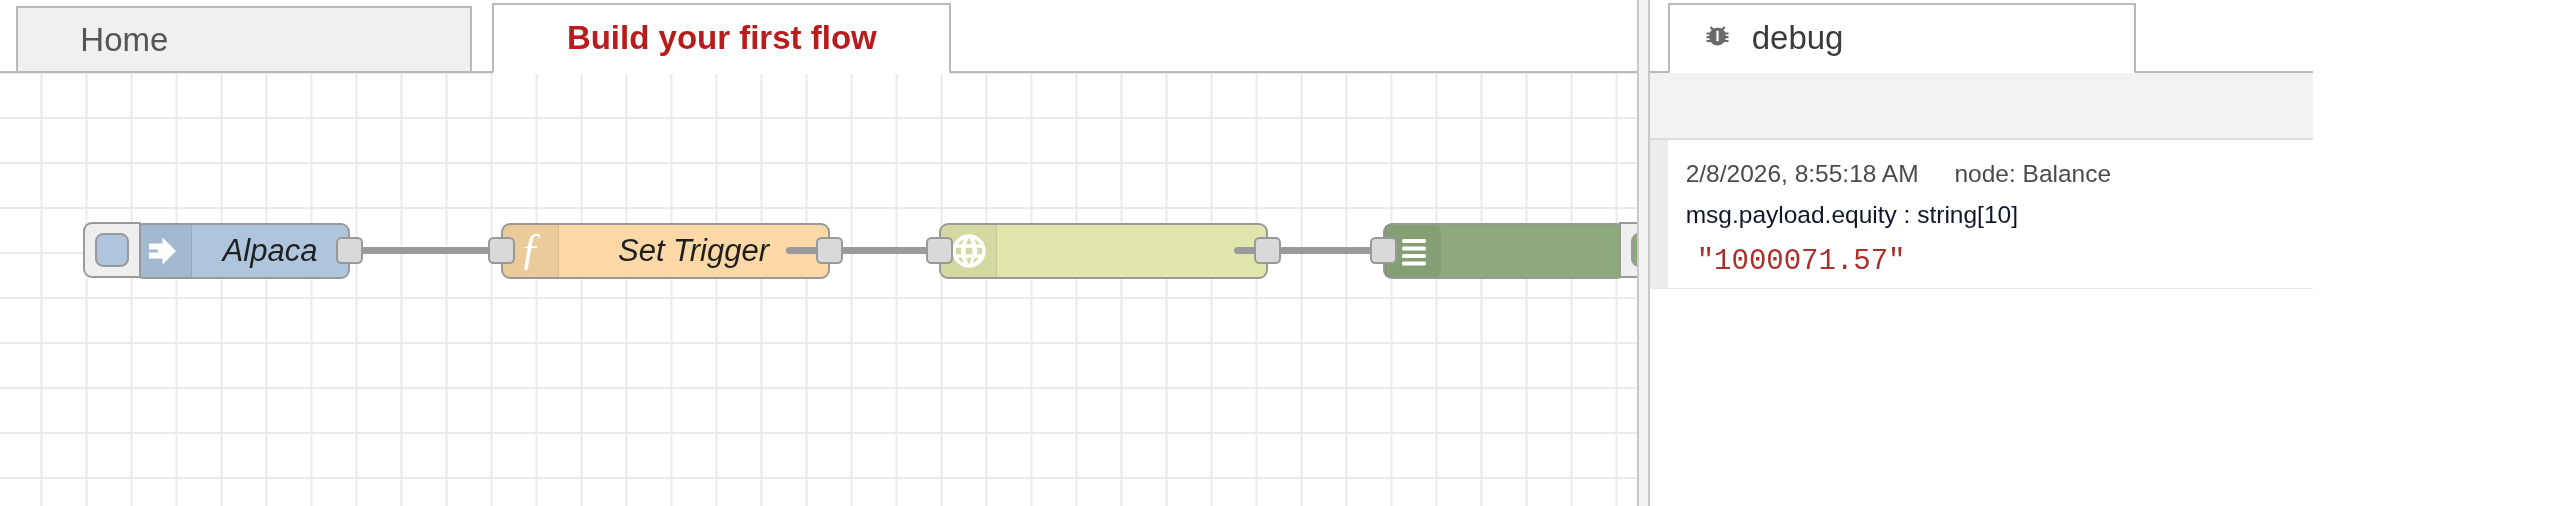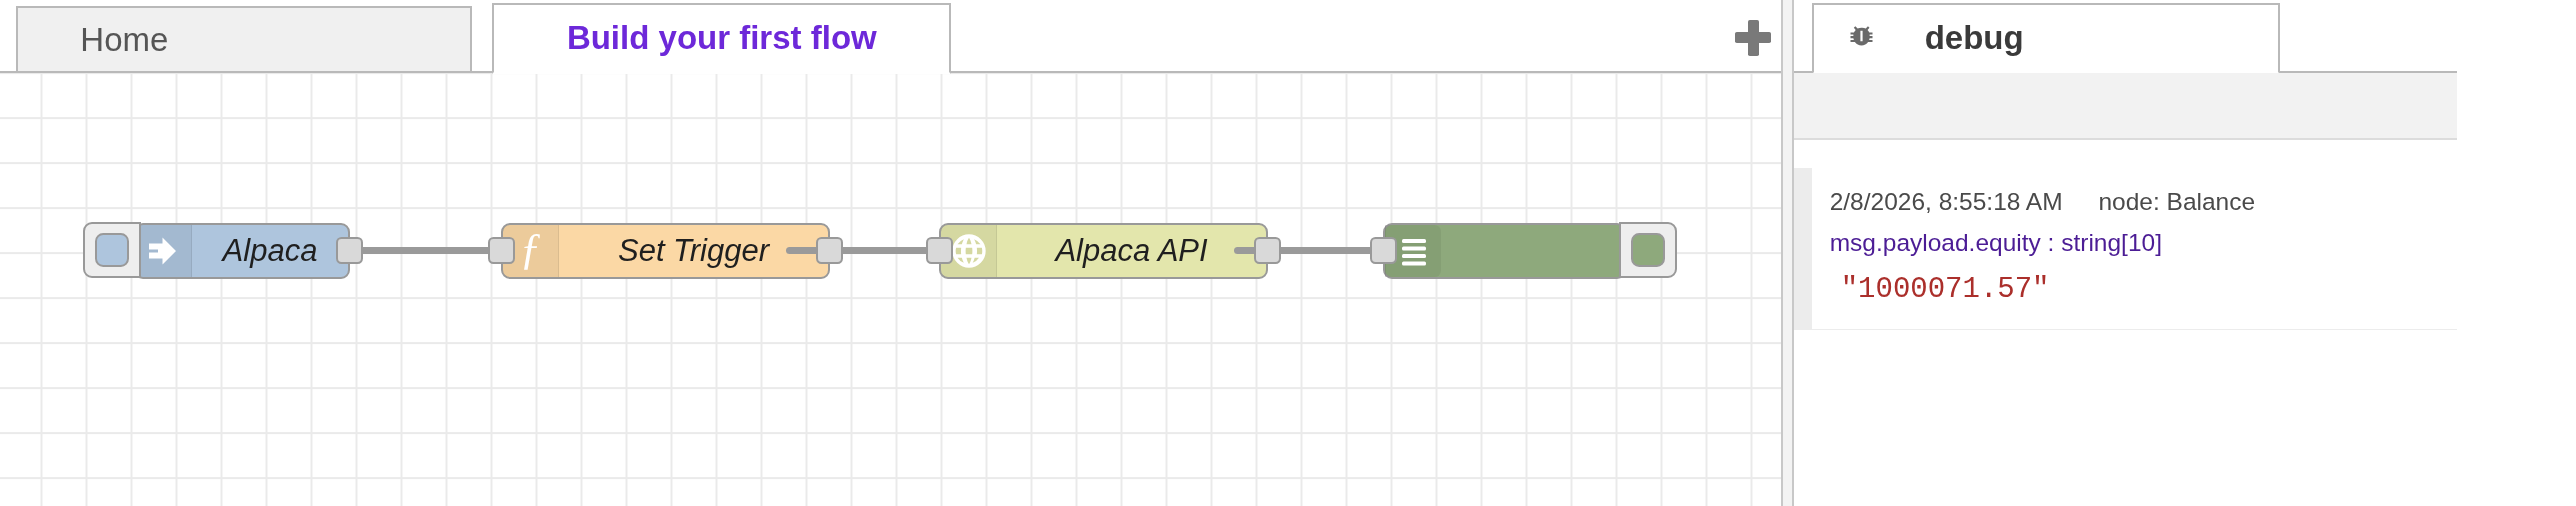--- a/index.html
+++ b/index.html
@@ -15,21 +15,21 @@
   #app {
     position: relative;
     width: 2576px;
     height: 506px;
     display: flex;
   }
 
   
   .editor {
     position: relative;
-    width: 1781px;
+    width: 1637px;
     height: 506px;
     background: #ffffff;
     overflow: hidden;
   }
 
   
   .tabbar {
     position: absolute;
     top: 0; left: 0;
     width: 1901px;
@@ -57,21 +57,21 @@
     border: 2.7px solid #b9b9b9;
     border-bottom: none;
     margin-left: 16.3px;
     width: 456px;
     height: 65px;
     justify-content: flex-start;
     padding-left: 62px;
   }
   .flowtab.active {
     background: #ffffff;
-    color: #6d28d9;
+    color: #b91c1c;
     font-weight: bold;
     border: 2.7px solid #b9b9b9;
     border-bottom: 2.7px solid #ffffff;
     margin-left: 20px;
     margin-bottom: -2.7px;
     width: 459px;
     height: 71px;
     justify-content: center;
     z-index: 25;
   }
@@ -276,62 +276,60 @@
     border: 2.7px solid #b9b9b9;
     border-bottom: 2.7px solid #ffffff;
     display: flex;
     align-items: center;
     gap: 18px;
     padding: 0 31px;
     cursor: pointer;
   }
   .sb-tab-title {
     font-size: 33px;
-    font-weight: bold;
+    font-weight: normal;
     color: #3a3a3a;
-    margin-left: 29px;
   }
   .bug-ico { width: 33px; height: 33px; }
 
   .sb-toolbar {
     height: 67px;
     background: #f2f2f2;
     border-bottom: 2.7px solid #dcdcdc;
     flex: none;
   }
 
   .sb-messages {
     flex: 1;
     background: #ffffff;
     overflow: hidden;
   }
 
   .dbg-msg {
     position: relative;
-    padding: 20px 18px 23px 36px;
+    padding: 20px 18px 10px 36px;
     border-bottom: 1.8px solid #ececec;
-    margin-top: 28px;
   }
   .dbg-msg::before {
     content: "";
     position: absolute;
     left: 0; top: 0; bottom: 0;
     width: 18px;
     background: #ececec;
   }
   .dbg-meta {
     font-size: 24.5px;
     color: #4a4a4a;
     white-space: nowrap;
     margin-bottom: 12.7px;
   }
   .dbg-meta .node-ref { margin-left: 29px; }
   .dbg-topic {
     font-size: 24.5px;
-    color: #4c1d95;
+    color: #0f172a;
     margin-bottom: 16.3px;
     white-space: nowrap;
   }
   .dbg-value {
     font-size: 29px;
     font-family: "Liberation Mono", monospace;
     color: #ab2f2b;
     padding-left: 11px;
     white-space: nowrap;
   }
@@ -389,21 +387,20 @@
         <span class="port out"></span>
       </div>
 
       <div class="node n-http" style="left:939px; top:150px; width:329px;">
         <span class="port in"></span>
         <div class="node-icon-box">
           <svg class="glyph-globe" viewBox="0 0 24 24" aria-hidden="true">
             <path fill="#ffffff" d="M12 2a10 10 0 100 20 10 10 0 000-20zm6.9 6h-2.6a15 15 0 00-1.2-3.1A8 8 0 0118.9 8zM12 4.1c.6.9 1.1 2 1.5 3.9h-3c.4-1.9.9-3 1.5-3.9zM4.3 14A8 8 0 014 12c0-.7.1-1.4.3-2h3a19 19 0 000 4zm.8 2h2.6c.3 1.2.7 2.2 1.2 3.1A8 8 0 015.1 16zm2.6-8H5.1a8 8 0 013.8-3.1A15 15 0 007.7 8zM12 19.9c-.6-.9-1.1-2-1.5-3.9h3c-.4 1.9-.9 3-1.5 3.9zm1.9-5.9h-3.8a16 16 0 010-4h3.8a16 16 0 010 4zm.3 5.1c.5-.9.9-1.9 1.2-3.1h2.6a8 8 0 01-3.8 3.1zM16.7 14a19 19 0 000-4h3a8 8 0 010 4z"></path>
           </svg>
         </div>
-        <div class="node-label center">Alpaca API</div>
         <span class="port out"></span>
       </div>
 
       <div class="node n-debug" style="left:1383px; top:150px; width:243px;">
         <span class="port in"></span>
         <div class="node-icon-box right">
           <svg class="glyph-lines" viewBox="0 0 24 24" aria-hidden="true">
             <g fill="#ffffff">
               <rect x="4" y="4" width="16" height="2.6" rx="1"></rect>
               <rect x="4" y="9" width="16" height="2.6" rx="1"></rect>

